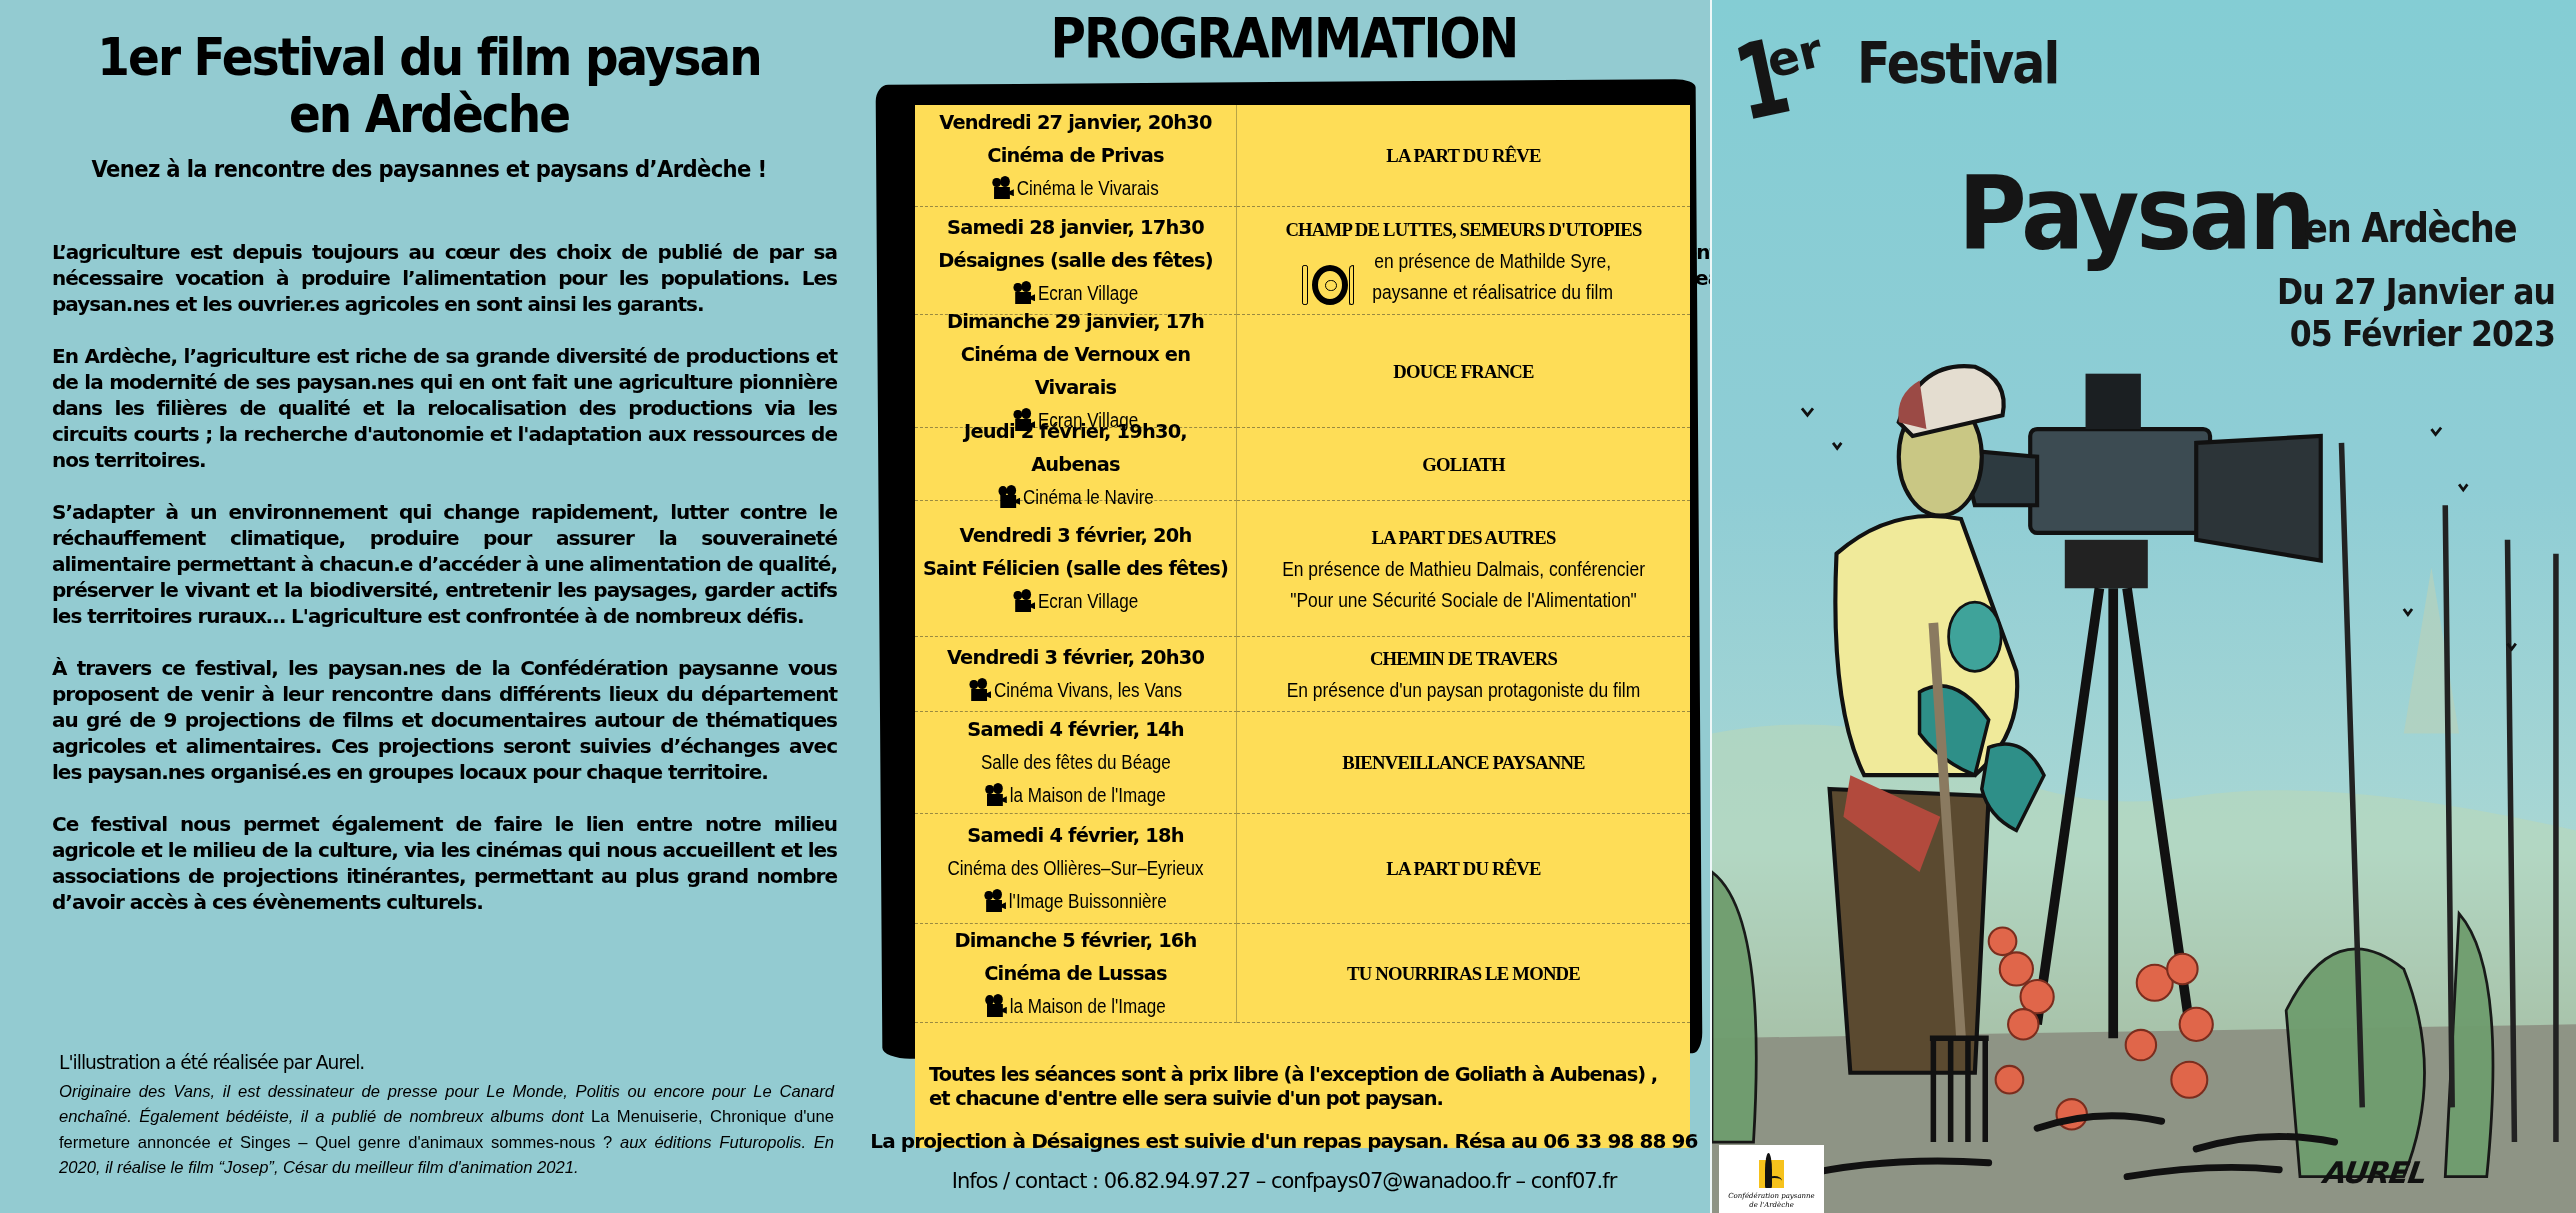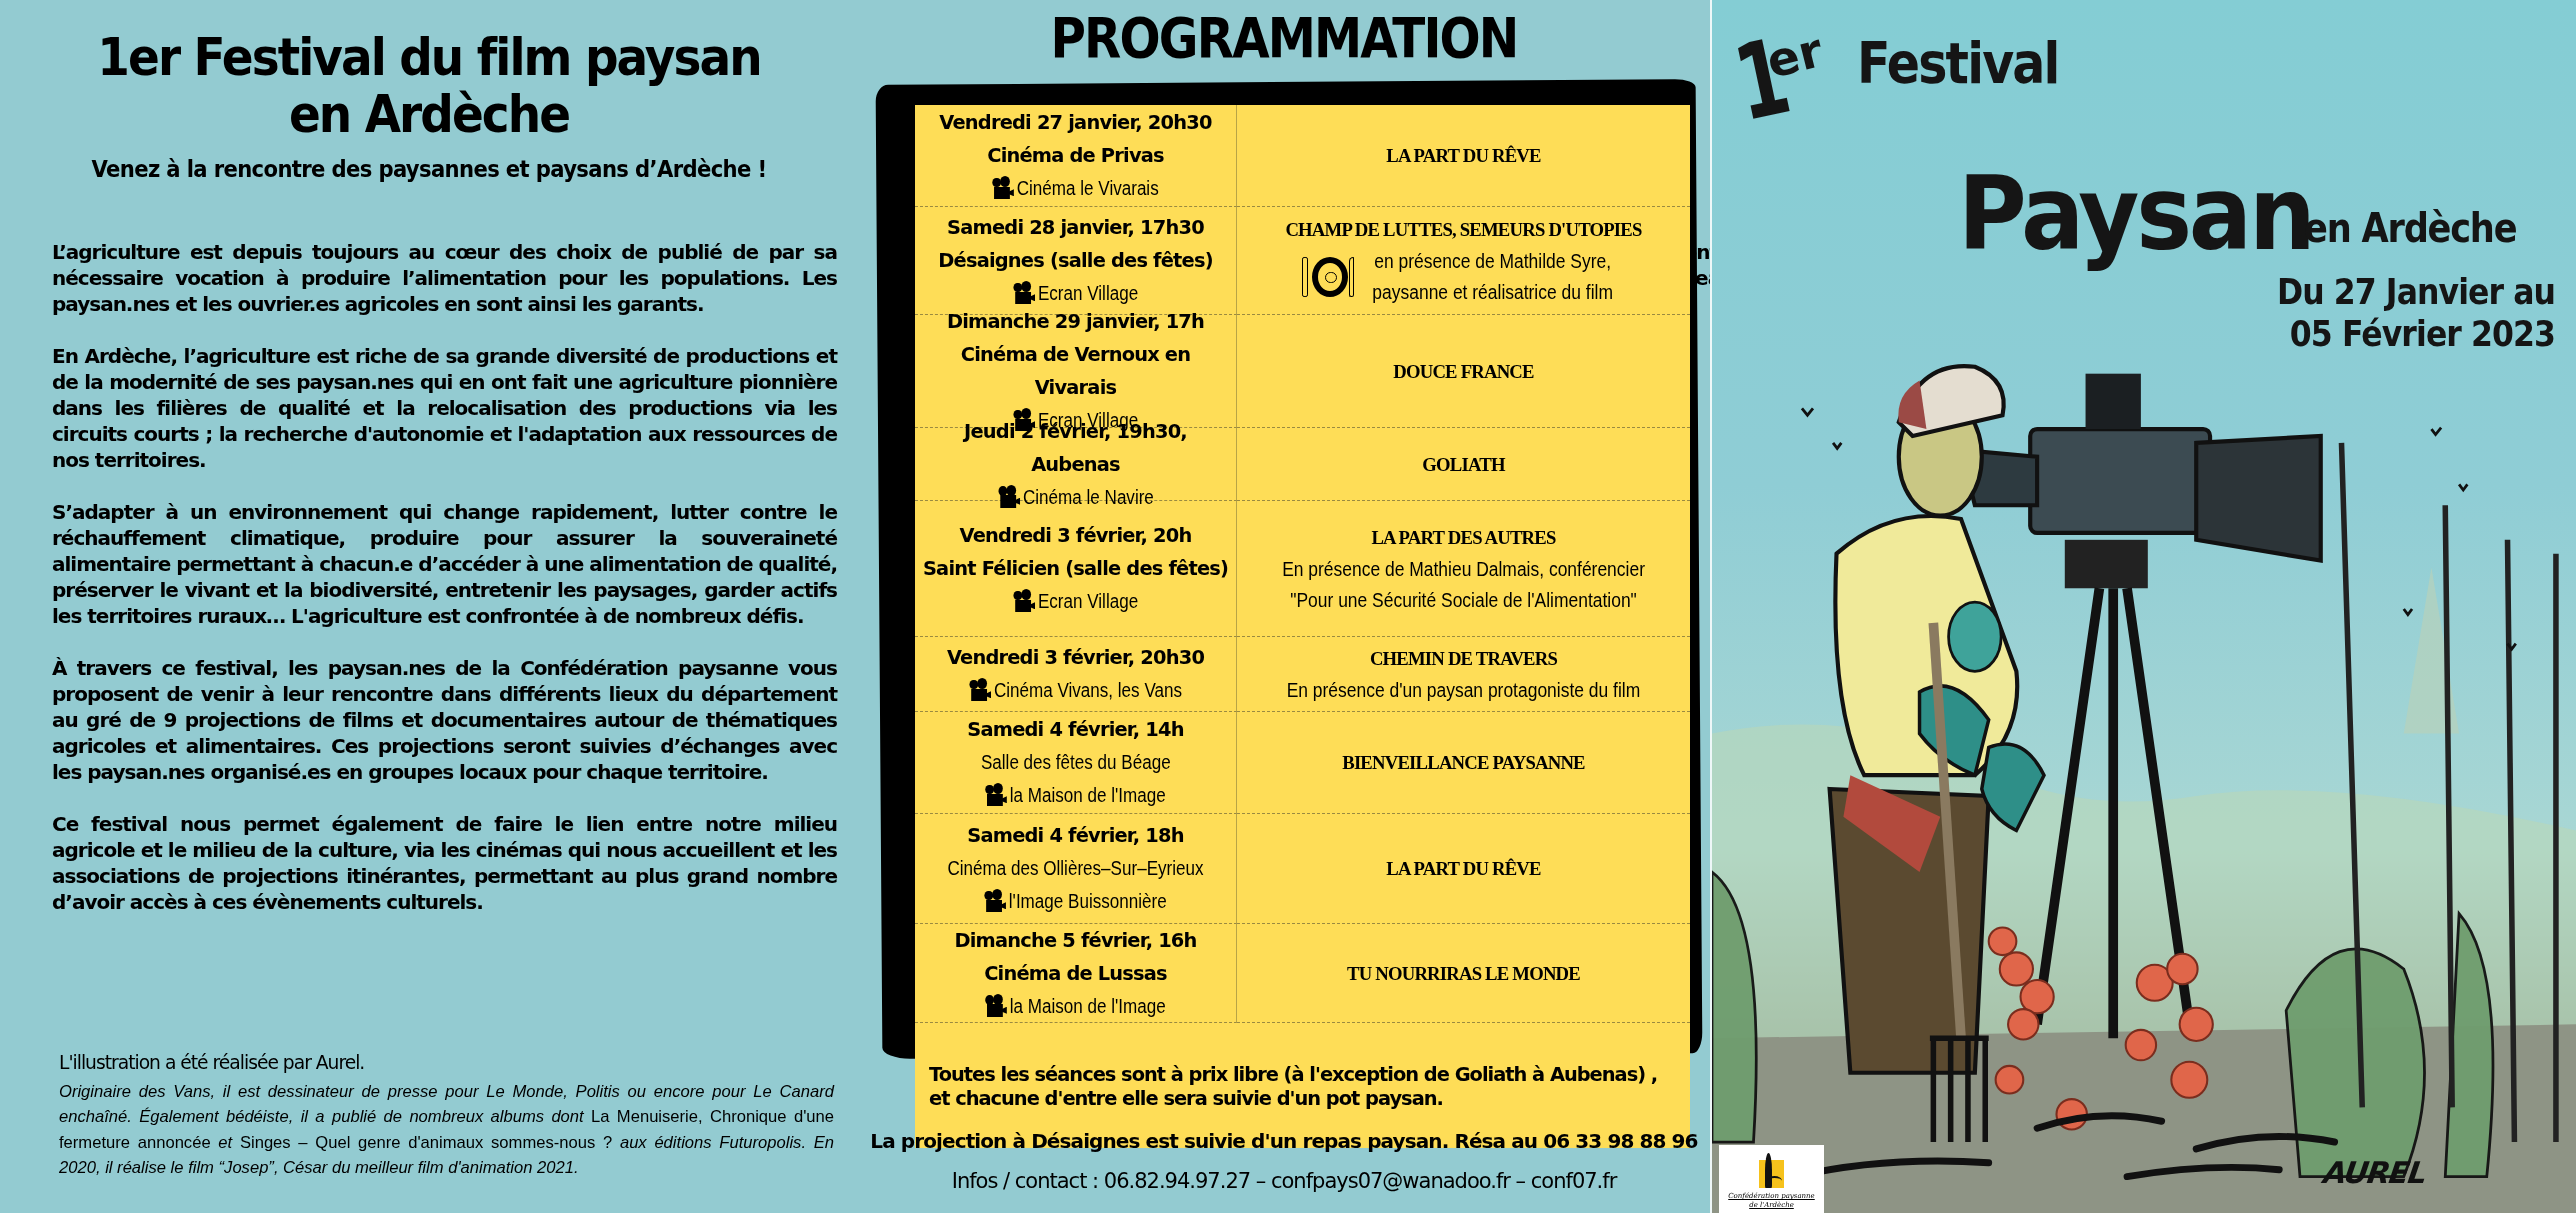--- a/index.html
+++ b/index.html
@@ -39,21 +39,21 @@
   .cell .venue { font-family: "Liberation Sans", sans-serif; font-size: 19.4px; line-height: 33px; transform: scaleX(0.88); }
   .cell .cine { font-family: "Liberation Sans", sans-serif; font-size: 19.4px; line-height: 33px; display: flex; align-items: center; gap: 2.8px; transform: scaleX(0.88); }
   .cam { display: inline-block; width: 26px; height: 22px; position: relative; }
   .cam i { position: absolute; background: #000; }
   .cam .r1 { left: 1.4px; top: 0; width: 9.7px; height: 9.7px; border-radius: 50%; }
   .cam .r2 { left: 10.4px; top: -1.4px; width: 11px; height: 11px; border-radius: 50%; }
   .cam .bd { left: 2.8px; top: 9px; width: 18px; height: 12.5px; }
   .cam .ln { left: 20px; top: 11.8px; width: 5.5px; height: 7px; clip-path: polygon(0 30%,100% 0,100% 100%,0 70%); }
   .cell .film { font-family: Liberation Serif, serif; font-weight: bold; font-size: 18.7px; letter-spacing: -0.8px; line-height: 33px; }
   .cell .note { font-family: "Liberation Sans", sans-serif; font-size: 19.4px; line-height: 31px; transform: scaleX(0.9); }
-  .withicon { display: flex; align-items: center; gap: 3px; }
+  .withicon { display: flex; align-items: flex-end; gap: 3px; }
   .plate { width: 55px; height: 46px; position: relative; }
   .plate .fork { position: absolute; left: 1.4px; top: 2.8px; width: 5.5px; height: 40px; border: 1.4px solid #000; border-radius: 2.1px; }
   .plate .disc { position: absolute; left: 11px; top: 2.8px; width: 36px; height: 40px; border: 6.2px solid #000; border-radius: 50%; }
   .plate .disc::after { content: ""; position: absolute; left: 7px; top: 9px; width: 9.7px; height: 9.7px; border: 1.4px solid #000; border-radius: 50%; }
   .plate .knife { position: absolute; left: 48px; top: 2.8px; width: 4.8px; height: 40px; border: 1.4px solid #000; border-radius: 4.2px 0.7px 2.1px 2.1px; }
 
   .info { position: absolute; left: 0; width: 852px; }
   .info.a { top: 1063px; left: 71px; font-family: "DejaVu Sans", sans-serif; font-weight: bold; font-size: 19.4px; letter-spacing: -1px; line-height: 23.5px; }
   .info.b { top: 1129px; text-align: center; font-family: "DejaVu Sans", sans-serif; font-weight: bold; font-size: 20px; letter-spacing: -0.9px; }
   .info.c { top: 1169px; text-align: center; font-family: "DejaVu Sans", sans-serif; font-size: 21px; letter-spacing: -1px; }
@@ -64,21 +64,21 @@
     background: linear-gradient(180deg, #84cdd4 0%, #8fcdd5 40%, #a9d7d4 70%, #8a9c8c 88%, #8d9384 100%); }
   .poster .one { position: absolute; left: 14px; top: 28px; font-family: "DejaVu Sans", sans-serif; font-weight: bold; font-size: 104px; line-height: 104px; transform: rotate(-12deg) scaleX(0.7); color: #151515; }
   .poster .er { position: absolute; left: 55px; top: 28px; font-family: "DejaVu Sans", sans-serif; font-weight: bold; font-size: 47px; transform: rotate(-14deg); color: #151515; }
   .poster .fest { position: absolute; left: 145px; top: 30px; font-family: "DejaVu Sans", sans-serif; font-weight: bold; font-size: 57px; letter-spacing: -2.1px; color: #151515; transform: scaleX(0.86); transform-origin: left; }
   .poster .dufilm { position: absolute; left: 194px; top: 91px; font-family: "DejaVu Sans Mono", monospace; font-size: 50px; color: #f5ee1e; letter-spacing: -1.4px; }
   .poster .paysan { position: absolute; left: 246px; top: 154px; font-family: "DejaVu Sans", sans-serif; font-weight: bold; font-size: 102px; letter-spacing: -3.5px; color: #151515; transform: scaleX(0.92); transform-origin: left; }
   .poster .enard { position: absolute; left: 592px; top: 205px; font-family: "DejaVu Sans", sans-serif; font-weight: bold; font-size: 40px; letter-spacing: -1.4px; color: #151515; transform: scaleX(0.88); transform-origin: left; }
   .poster .dates { position: absolute; right: 21px; top: 271px; text-align: right; font-family: "DejaVu Sans", sans-serif; font-weight: bold; font-size: 35px; line-height: 42px; letter-spacing: -1px; color: #151515; transform: scaleX(0.9); transform-origin: right; }
 
   .illus { position: absolute; left: 0; top: 346px; width: 864px; height: 868px; }
-  .logo { position: absolute; left: 7px; top: 1145px; width: 105px; height: 68px; background: #fff; display: flex; flex-direction: column; align-items: center; justify-content: flex-end; padding-bottom: 4.2px; text-decoration: underline; }
+  .logo { position: absolute; left: 7px; top: 1145px; width: 105px; height: 68px; background: #fff; display: flex; flex-direction: column; align-items: center; justify-content: flex-end; padding-bottom: 4.2px; }
   .logo .mark { width: 25px; height: 28px; background: #f6c21c; position: relative; margin-bottom: 4.2px; }
   .logo .mark::before { content: ""; position: absolute; left: 5.5px; top: -7px; width: 7px; height: 35px; background: #111; border-radius: 50% 50% 10% 10%; }
   .logo .mark::after { content: ""; position: absolute; left: 8.3px; bottom: 2.8px; width: 15px; height: 7.6px; border-top: 2.1px solid #111; border-radius: 50% 50% 0 0; }
   .logo .txt { font-family: "DejaVu Serif", serif; font-style: italic; font-size: 7px; line-height: 8.3px; text-align: center; }
   .sig { position: absolute; left: 612px; top: 1155px; font-family: "DejaVu Sans", sans-serif; font-weight: bold; font-style: italic; font-size: 30px; letter-spacing: -1.4px; color: #111; transform: skewX(-8deg); }
 </style>
 </head>
 <body>
 
 <section class="left">

